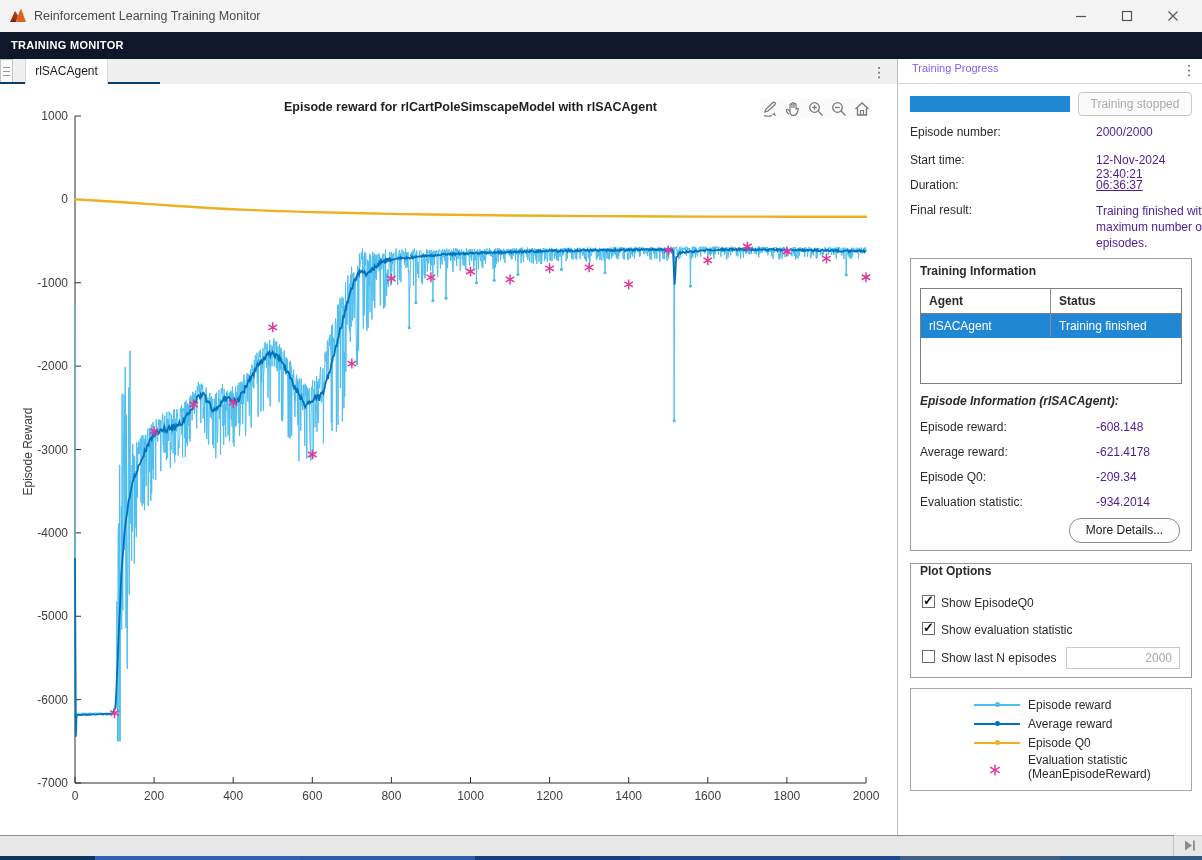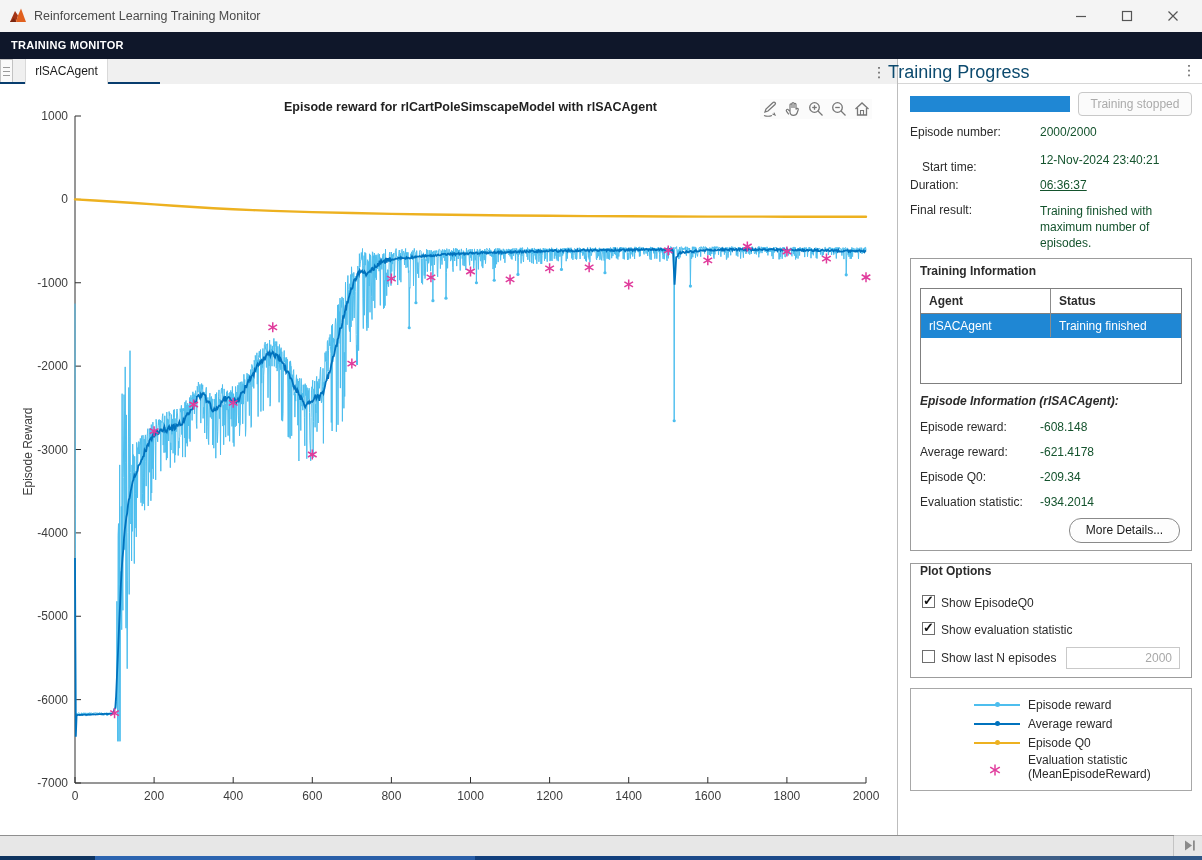--- a/index.html
+++ b/index.html
@@ -25,27 +25,27 @@
   
   #doc{left:0;top:84px;width:897px;height:751px;background:#fff;}
   #chart-title{left:75px;top:16px;width:791px;text-align:center;font-weight:700;font-size:12.5px;color:#1f1f1f;}
   #axtoolbar{left:760px;top:15px;display:flex;gap:3px;background:#fbfbfb;}
   .axicon{width:20px;height:20px;display:flex;align-items:center;justify-content:center;}
   #ylab{left:-37px;top:360px;width:130px;height:15px;text-align:center;color:#3d3d3d;transform:rotate(-90deg);}
   #xlab{left:75px;top:716px;width:791px;text-align:center;color:#3d3d3d;}
   
   #vdivider{left:897px;top:59px;width:1px;height:797px;background:#bdbdbd;}
   #panel-header{left:898px;top:59px;width:304px;height:25px;background:#fff;border-bottom:1px solid #d6d6d6;box-sizing:border-box;}
-  #panel-title{left:888px;top:62px;color:#0c4a6e;font-size:18px;}
+  #panel-title{left:912px;top:62px;color:#8b5cf6;font-size:11px;}
   #panel-overflow{left:1180px;top:62px;width:18px;height:20px;text-align:center;color:#555;font-size:14px;}
   #progress-track{left:910px;top:96px;width:160px;height:16px;background:#e9e9e9;}
   #progress-fill{left:0;top:0;height:16px;background:#1f87d4;}
   #btn-stopped{left:1078px;top:92px;width:114px;height:24px;border:1px solid #c8c8c8;border-radius:4px;background:#fbfbfb;color:#ababab;text-align:center;line-height:22px;box-sizing:border-box;}
   .flabel{left:910px;color:#2b2b2b;}
-  .fvalue{left:1040px;color:#14532d;}
+  .fvalue{left:1096px;color:#4c1d95;}
   .gbox{border:1px solid #9c9c9c;background:#fff;box-sizing:border-box;}
   #ti-box{left:910px;top:258px;width:282px;height:293px;}
   #ti-title{left:920px;top:264px;font-weight:700;}
   #ti-table{left:920px;top:288px;width:262px;height:96px;border:1px solid #7f7f7f;box-sizing:border-box;background:#fff;}
   #ti-colline{left:1050px;top:289px;width:1px;height:48px;background:#8c8c8c;}
   .ti-hrow{left:921px;top:289px;width:260px;height:25px;border-bottom:1px solid #7f7f7f;box-sizing:border-box;}
   .ti-hcell{font-weight:700;line-height:24px;}
   #ti-row{left:921px;top:314px;width:260px;height:24px;line-height:24px;}
   #ti-row.sel{background:#1f87d4;color:#fff;}
   #ei-title{left:920px;top:394px;font-weight:700;font-style:italic;}
@@ -240,21 +240,21 @@
   <span class="abs" id="panel-title">Training Progress</span>
   <span class="abs" id="panel-overflow">⋮</span>
 
   <div class="abs" id="progress-track">
     <div class="abs" id="progress-fill" style="width: 100%;"></div>
   </div>
   <div class="abs" id="btn-stopped">Training stopped</div>
 
   <span class="abs flabel" style="top:125px;">Episode number:</span>
   <span class="abs fvalue" style="top:125px;">2000/2000</span>
-  <span class="abs flabel" style="top:160px;margin-left:12px;">Start time:</span>
+  <span class="abs flabel" style="top:153px;">Start time:</span>
   <span class="abs fvalue" style="top:153px;">12-Nov-2024 23:40:21</span>
   <span class="abs flabel" style="top:178px;">Duration:</span>
   <span class="abs fvalue" style="top:178px;text-decoration:underline;">06:36:37</span>
   <span class="abs flabel" style="top:203px;">Final result:</span>
   <span class="abs fvalue" style="top:203px;width:152px;line-height:16px;">Training finished with maximum number of episodes.</span>
 
   <div class="abs gbox" id="ti-box"></div>
   <span class="abs" id="ti-title">Training Information</span>
   <div class="abs" id="ti-table"></div>
   <div class="abs ti-hrow">

